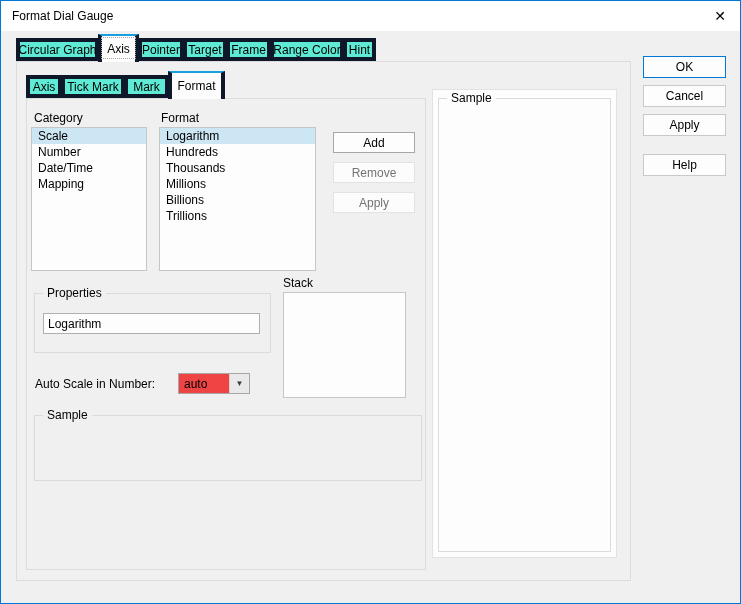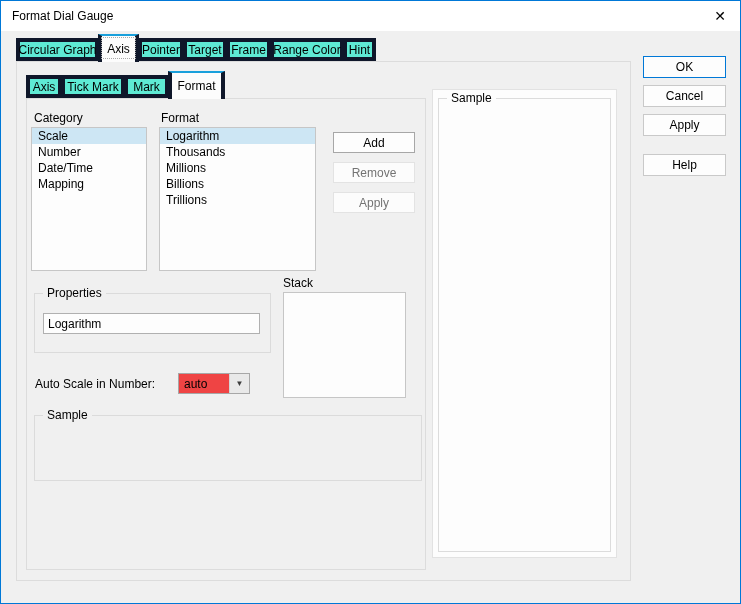--- a/index.html
+++ b/index.html
@@ -139,20 +139,21 @@
   <div class="listbox" style="left:30px; top:126px; width:116px; height:144px; z-index:4">
     <div class="item selected">Scale</div>
     <div class="item">Number</div>
     <div class="item">Date/Time</div>
     <div class="item">Mapping</div>
   </div>
 
   <span class="lbl" style="left:160px; top:110px; z-index:4">Format</span>
   <div class="listbox" style="left:158px; top:126px; width:157px; height:144px; z-index:4">
     <div class="item selected">Logarithm</div>
+    <div class="item">Hundreds</div>
     <div class="item">Thousands</div>
     <div class="item">Millions</div>
     <div class="item">Billions</div>
     <div class="item">Trillions</div>
   </div>
 
   <div class="btn" style="left:332px; top:131px; z-index:4">Add</div>
   <div class="btn disabled" style="left:332px; top:161px; z-index:4">Remove</div>
   <div class="btn disabled" style="left:332px; top:191px; z-index:4">Apply</div>
 

